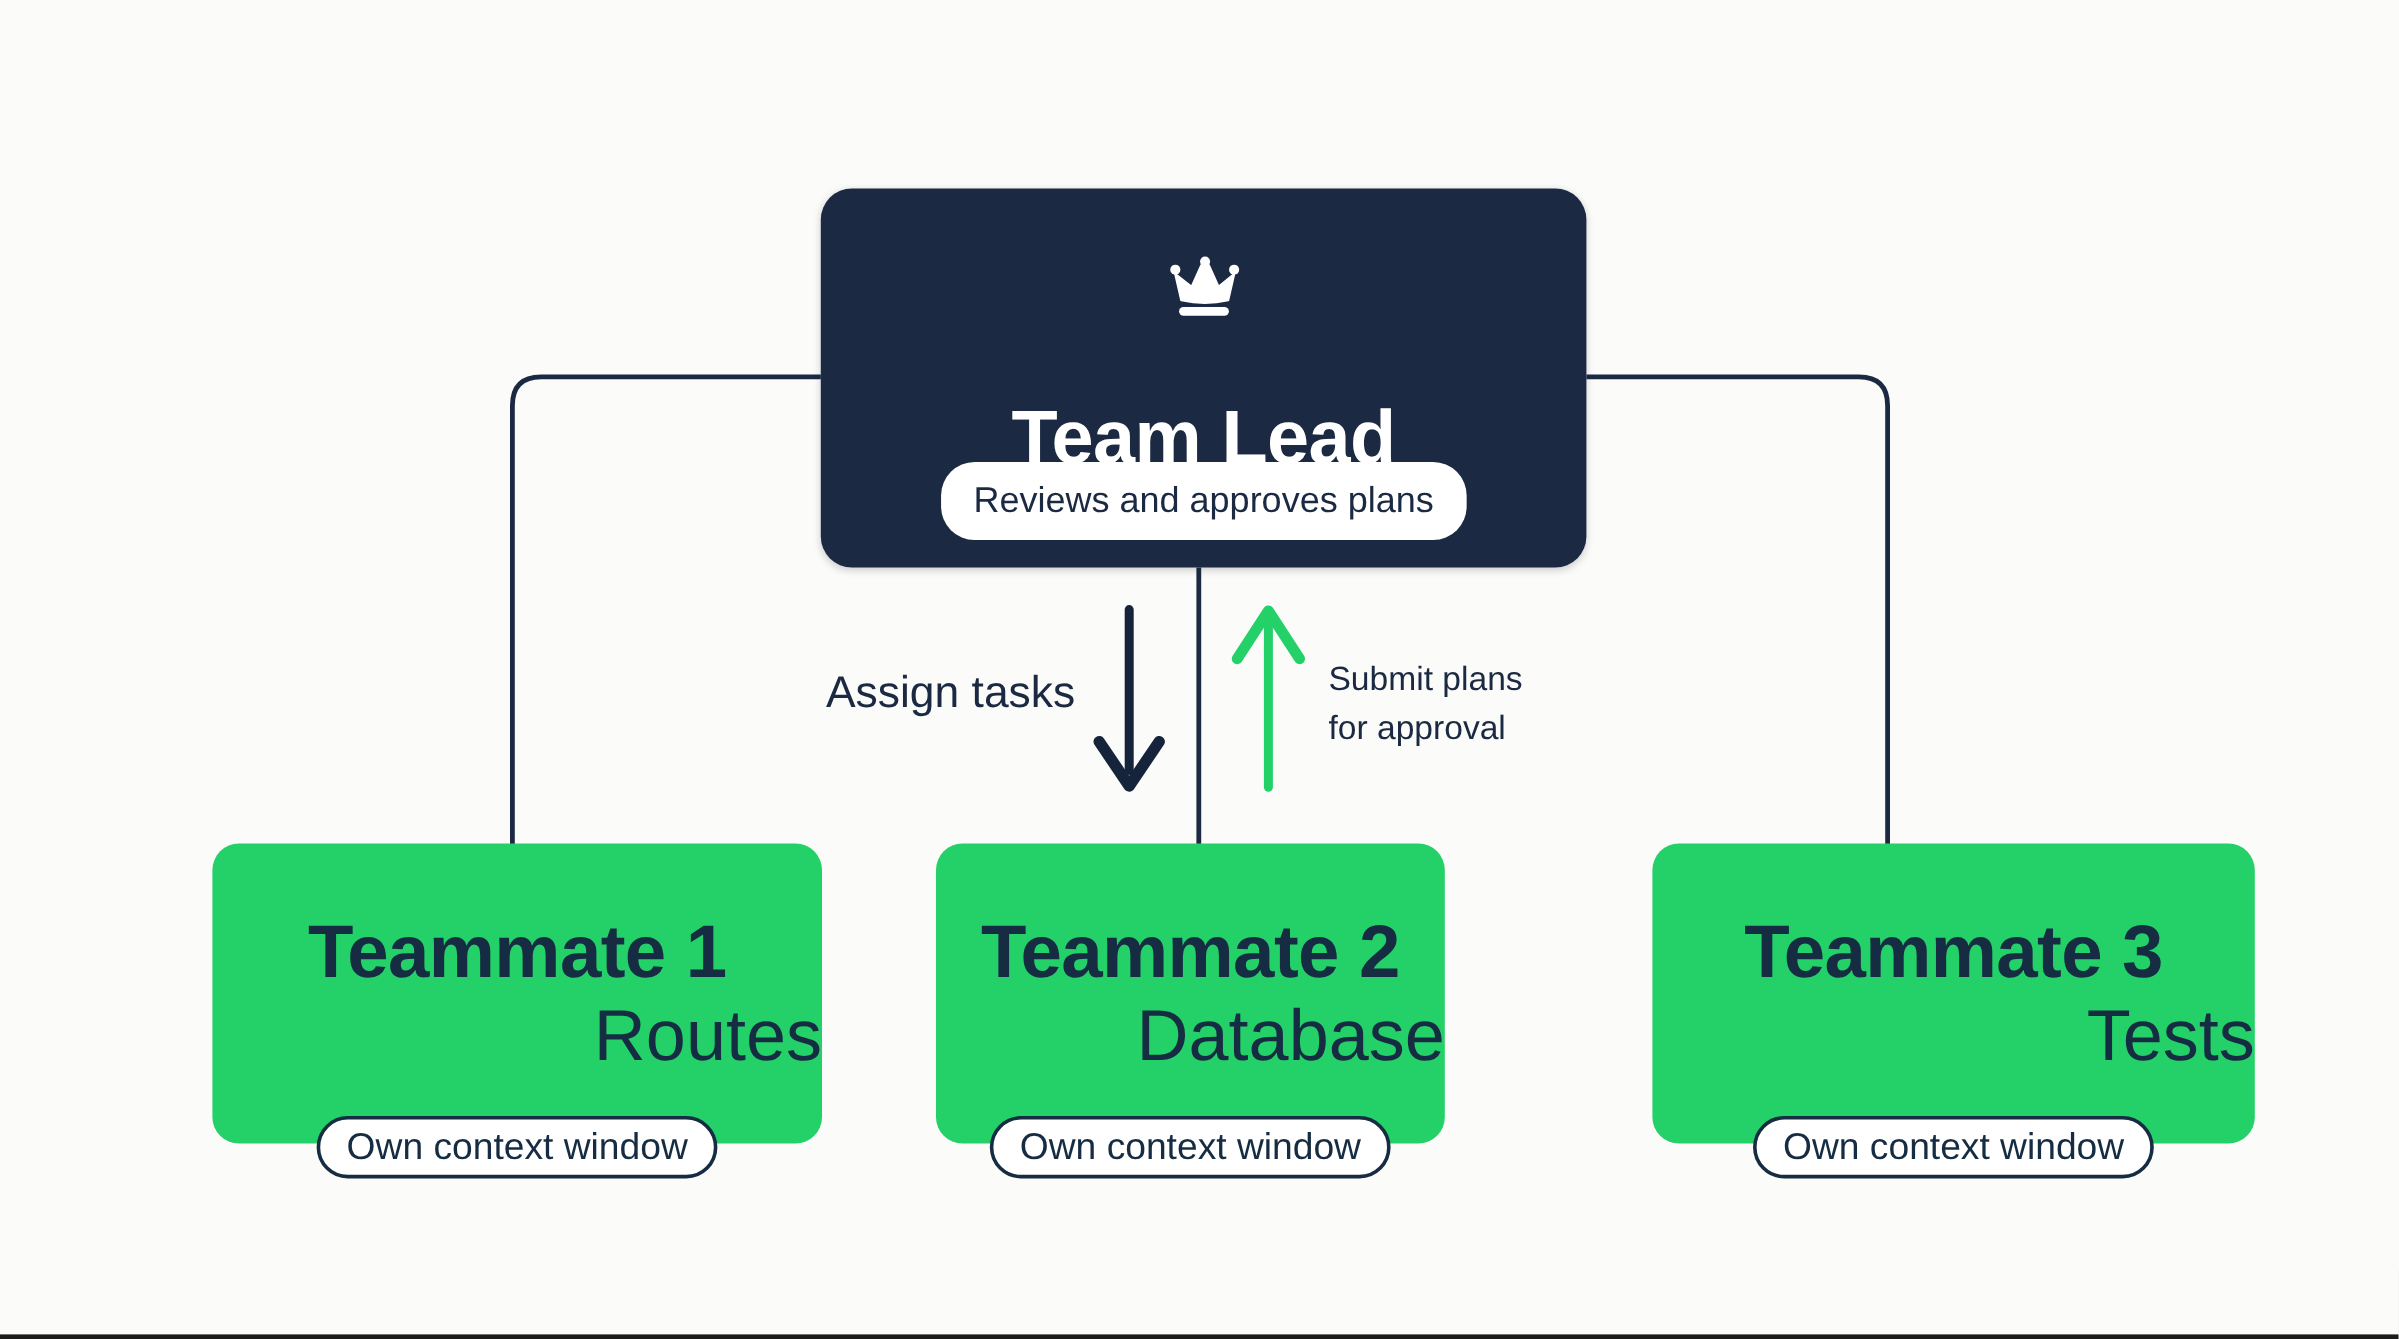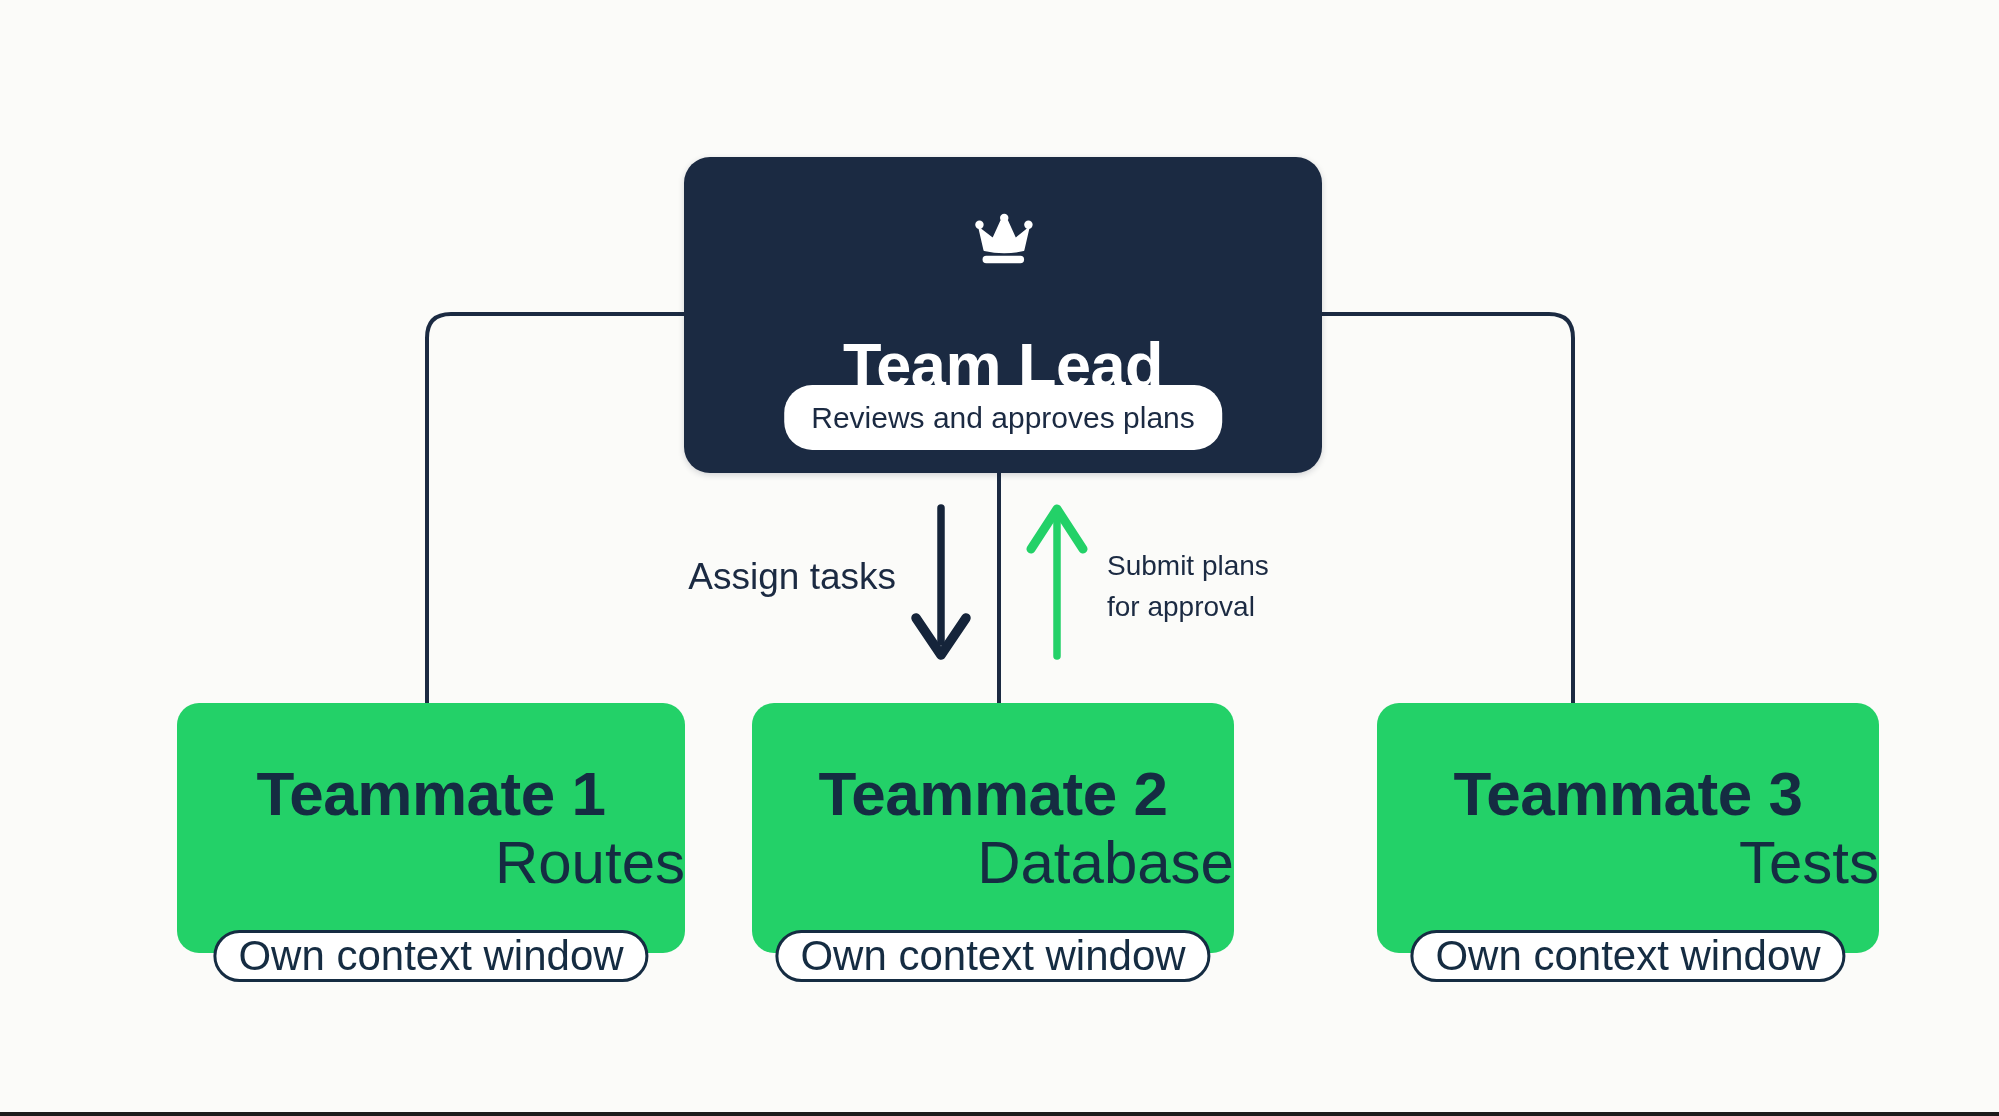--- a/index.html
+++ b/index.html
@@ -31,36 +31,36 @@
     height:65px;padding:0 27px;border-radius:28px;background:var(--white);
     display:flex;align-items:center;white-space:nowrap;
     font-size:30px;font-weight:500;color:var(--navy);
   }
 
   
   .mate{
     position:absolute;top:703px;height:250px;background:var(--green);border-radius:22px;text-decoration:underline;
   }
   .mate.m1{left:177px;width:508px;}
-  .mate.m2{left:752px;width:482px;}
+  .mate.m2{left:780px;width:424px;}
   .mate.m3{left:1330px;width:502px;margin-left:47px;}
   .mate-title{
     position:absolute;top:59px;left:0;width:100%;text-align:center;
     font-size:62px;line-height:64px;font-weight:bold;color:var(--text-dark);letter-spacing:-.5px;
   }
   .mate-sub{
     position:absolute;top:129px;left:0;width:100%;text-align:right;
     font-size:60px;line-height:62px;font-weight:400;color:var(--text-dark);
   }
   .mate-badge{
     position:absolute;top:227px;left:50%;transform:translateX(-50%);
     height:52px;padding:0 22px;border-radius:26px;background:var(--white);
     border:3px solid var(--text-dark);
     display:flex;align-items:center;white-space:nowrap;
-    font-size:42px;font-weight:500;color:var(--text-dark);
+    font-size:31px;font-weight:500;color:var(--text-dark);
   }
 
   
   .label{position:absolute;color:var(--navy);}
   .label.assign{right:1103px;top:557px;font-size:37px;line-height:40px;text-align:right;white-space:nowrap;}
   .label.submit{left:1107px;top:545px;font-size:28px;line-height:41px;text-align:left;}
 
   .bottom-line{position:absolute;left:0;right:0;bottom:0;height:4px;background:var(--edge-line);}
 </style>
 </head>

